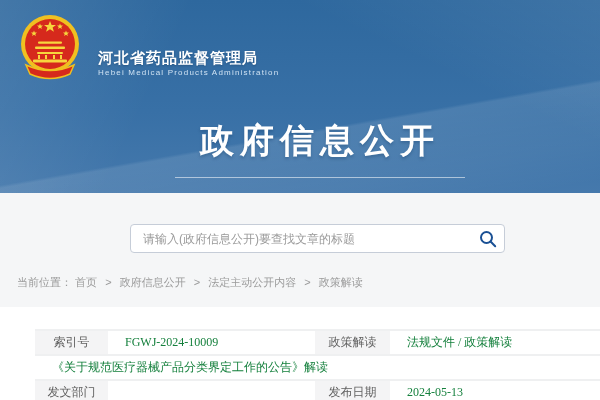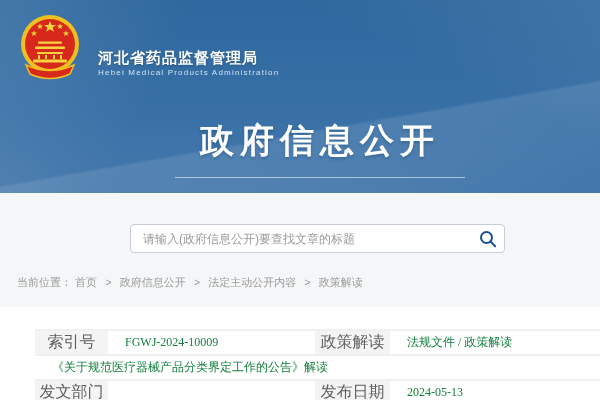--- a/index.html
+++ b/index.html
@@ -44,21 +44,21 @@
                 display:flex; align-items:center; justify-content:center; }
 
   .breadcrumb { position:absolute; left:17px; top:82px; font-size:11px; color:#9a9a9a; white-space:nowrap; }
   .crumb { color:#9a9a9a; cursor:pointer; }
   .crumb-sep { margin:0 5px; color:#9a9a9a; }
 
   
   .content { position:absolute; top:318px; left:0; width:600px; height:82px; background:#fff; }
   .info-table { position:absolute; left:35px; top:11px; width:570px; border-top:2px solid #eff0f1; }
   .t-row { display:flex; height:25px; border-bottom:2px solid #eff0f1; align-items:stretch; }
-  .t-label { background:#f4f4f5; color:#5f5f5f; font-size:16px;
+  .t-label { background:#f4f4f5; color:#5f5f5f; font-size:12px;
              display:flex; align-items:center; justify-content:center; white-space:nowrap; }
   .w1 { width:73px; } .w3 { width:75px; }
   .t-value { color:#15803d; font-size:12px; display:flex; align-items:center;
              padding-left:17px; white-space:nowrap; overflow:hidden;font-family:Liberation Serif, serif; }
   .v2 { width:207px; } .v4 { flex:1; } .vspan { flex:1; }
 </style>
 </head>
 <body>
 
 <div class="header">

